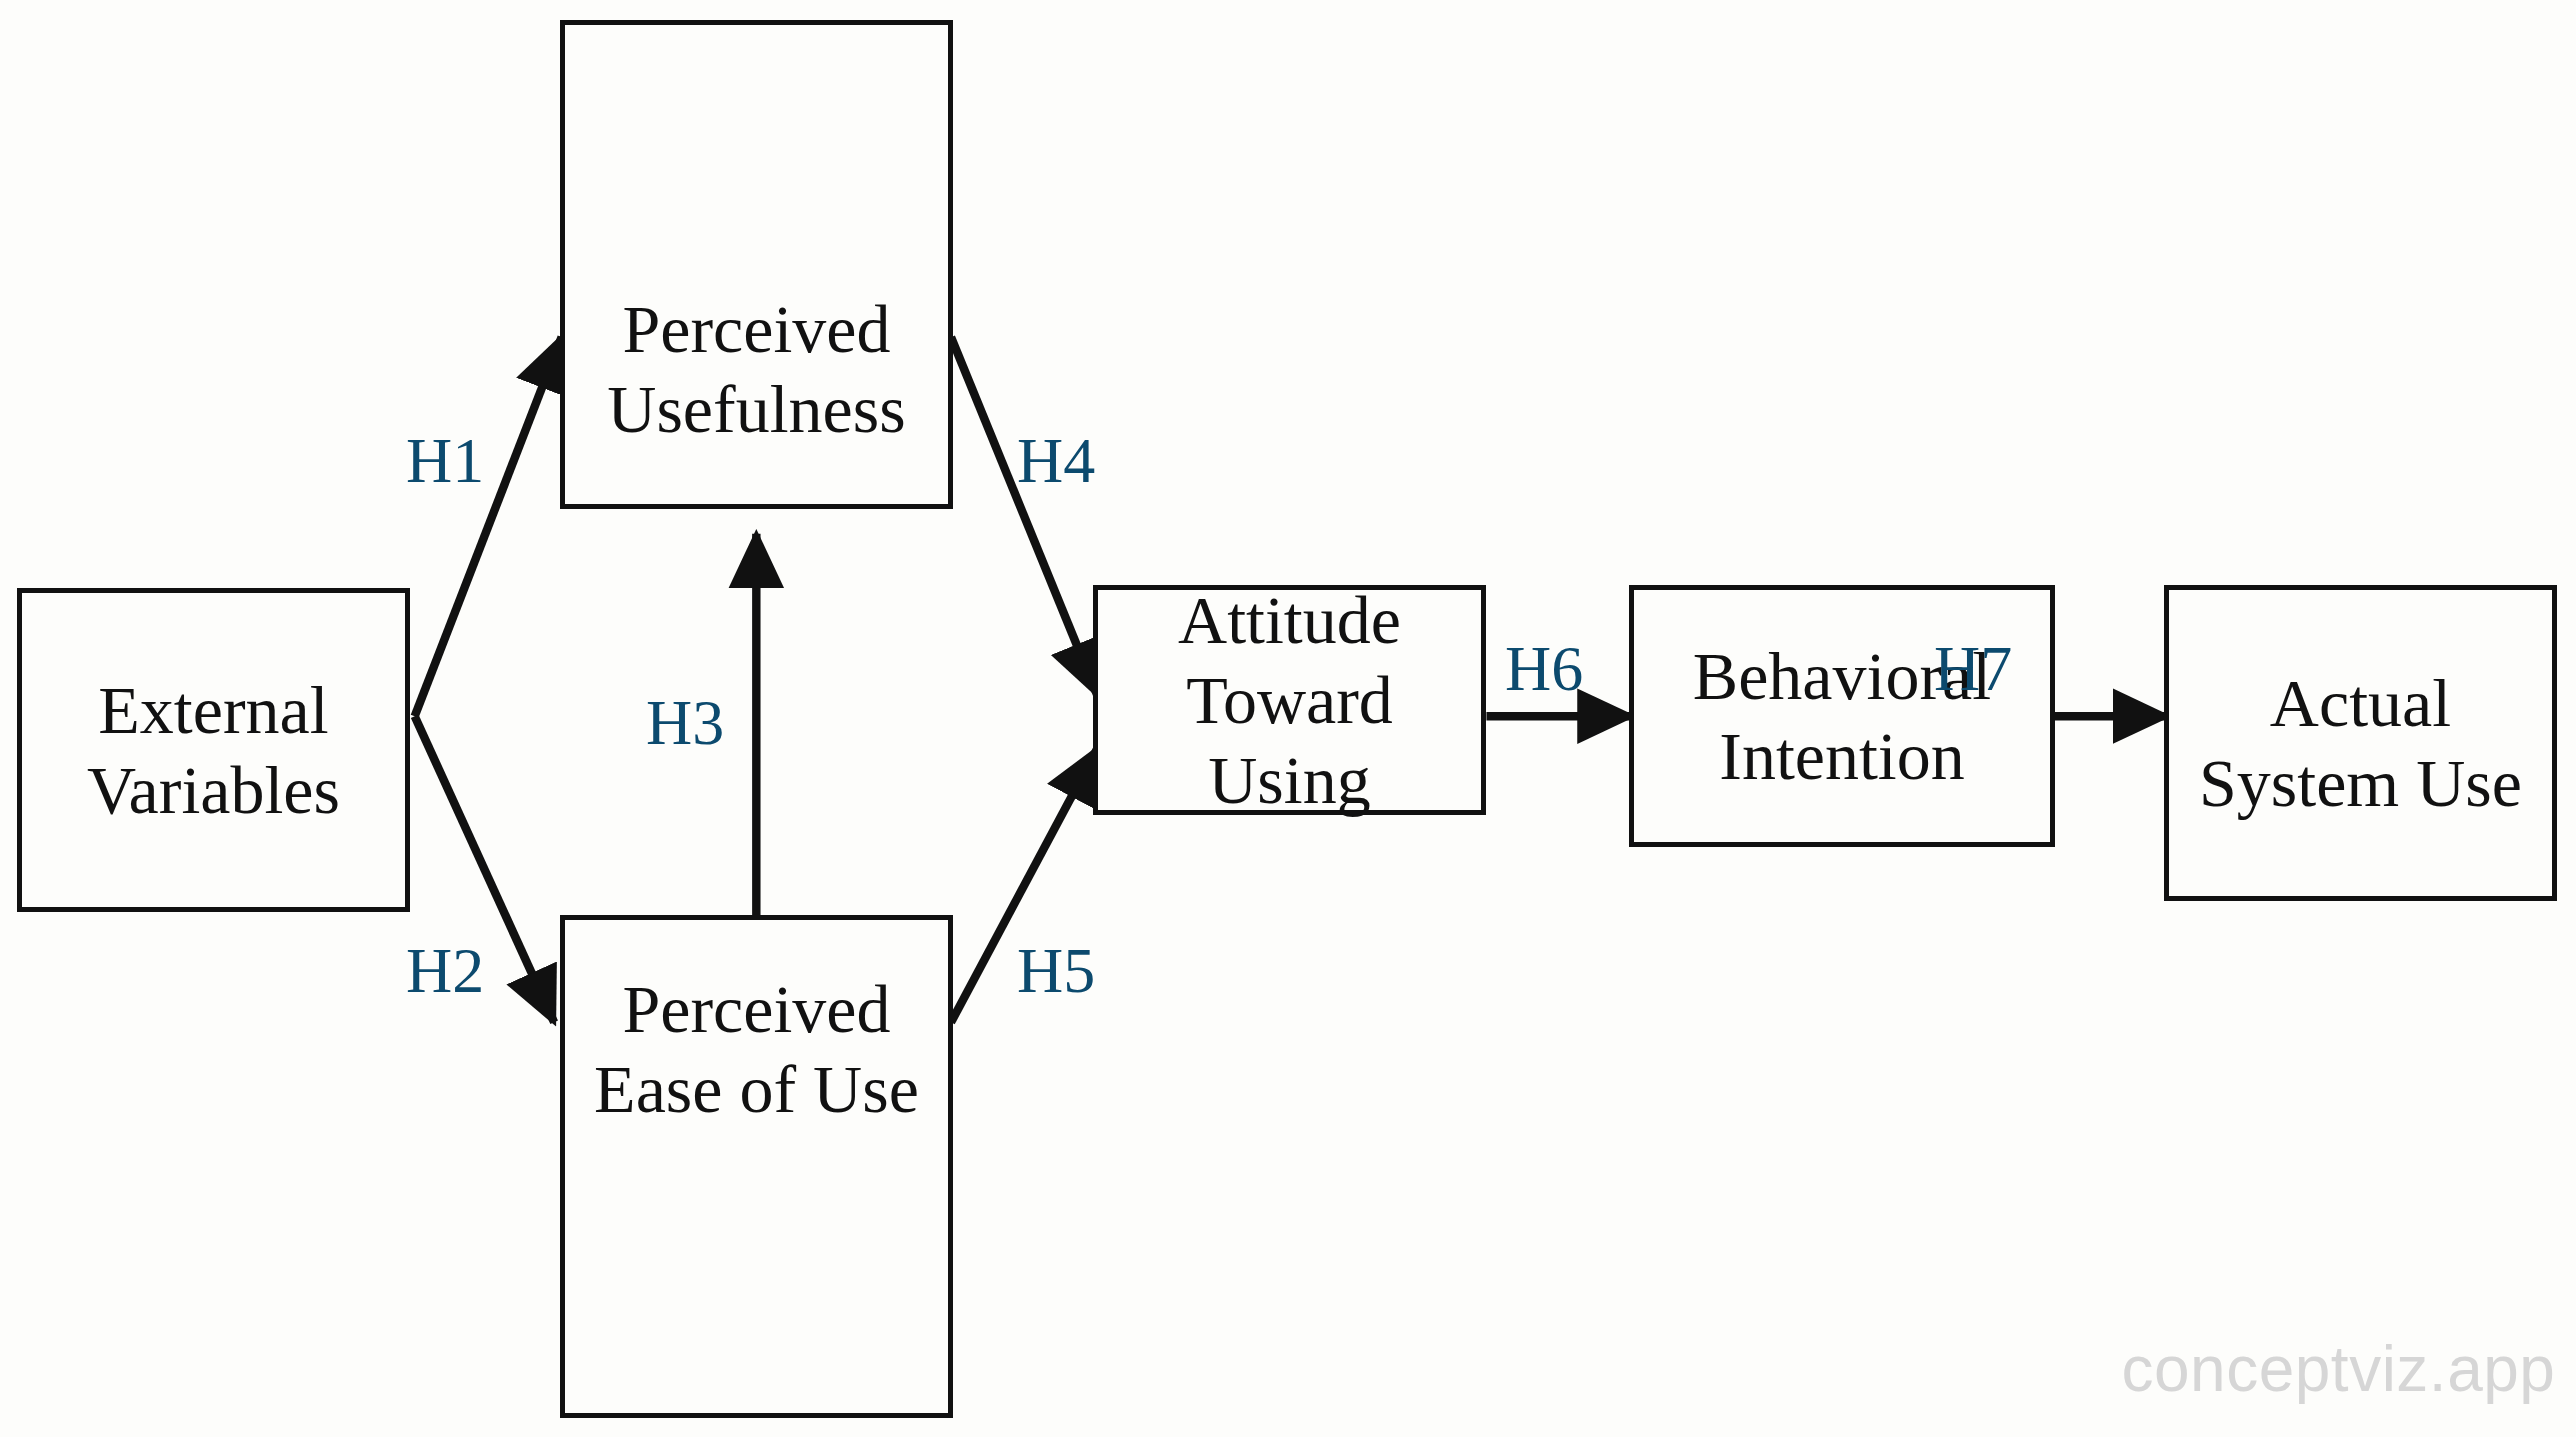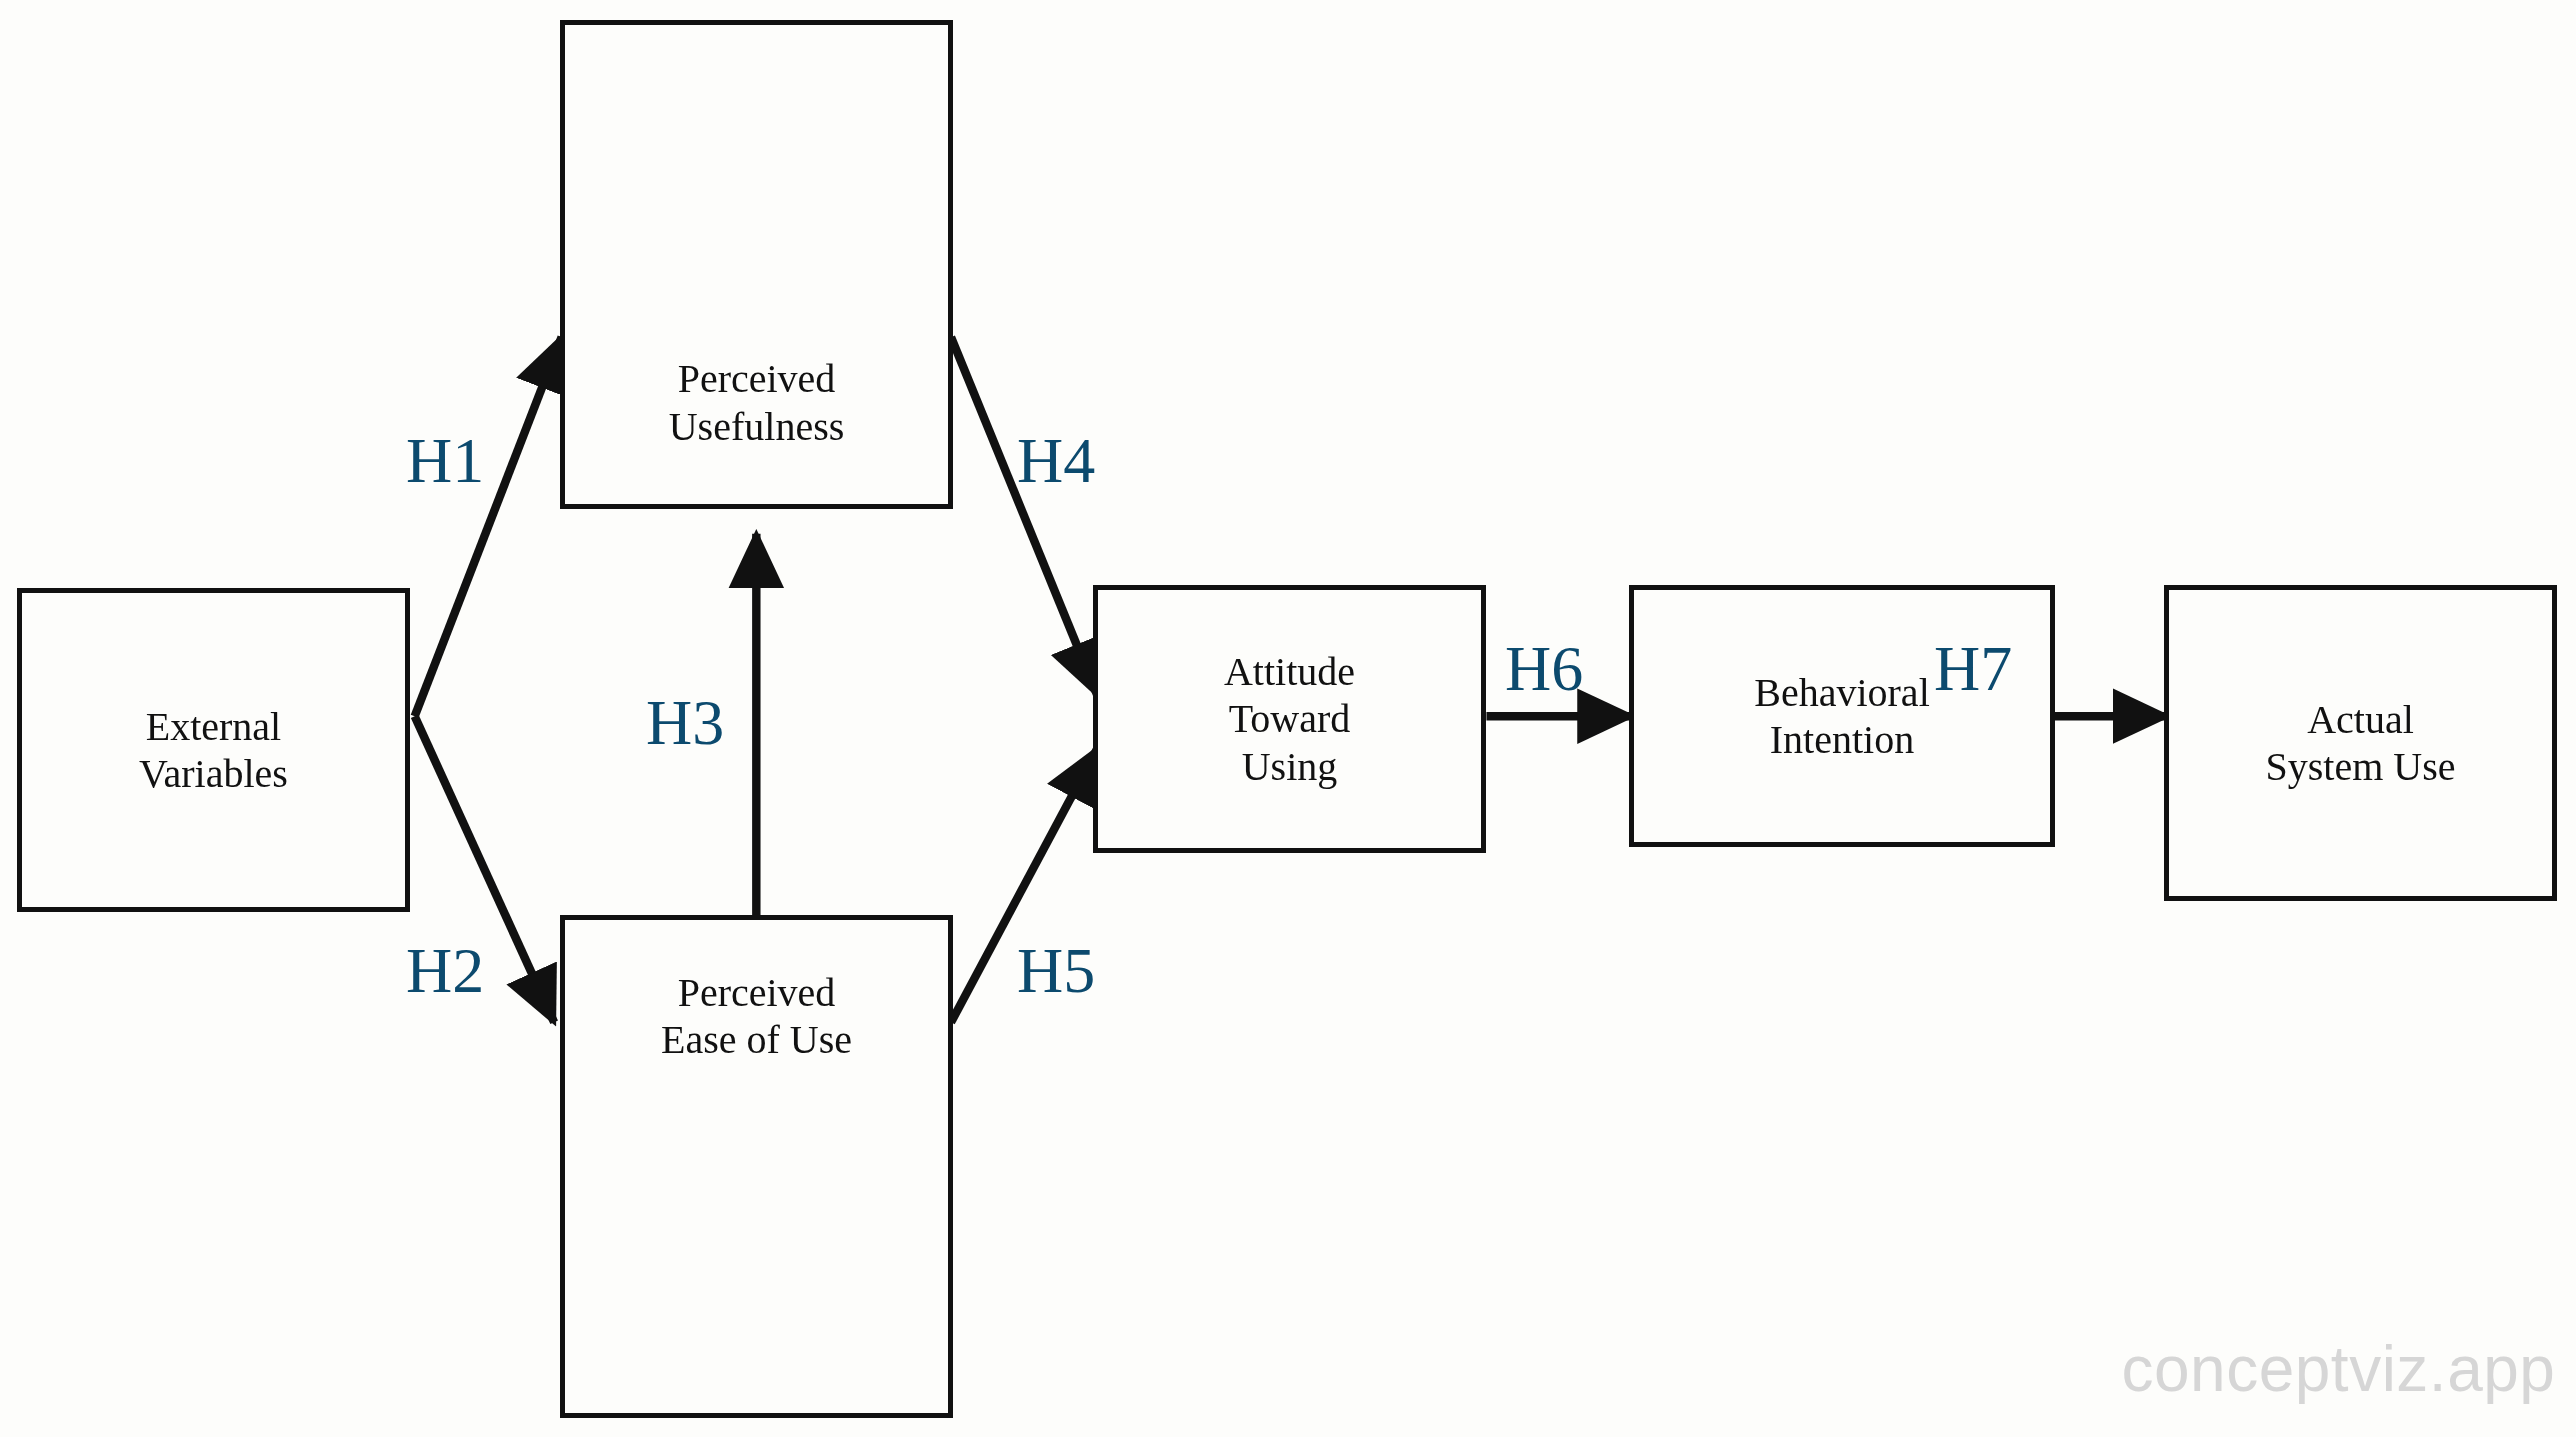--- a/index.html
+++ b/index.html
@@ -16,21 +16,21 @@
     font-family: "Liberation Serif", "DejaVu Serif", serif;
   }
   .node {
     position: absolute;
     box-sizing: border-box;
     border: 5.6px solid #111111;
     background: #fdfdfb;
     display: flex;
     justify-content: center;
     color: #111111;
-    font-size: 40px;
+    font-size: 68px;
     line-height: 1.18;
     text-align: center;
     white-space: pre-line;
     z-index: 3;
   }
   .node-center { align-items: center; }
   .node-top    { align-items: flex-start; }
   .node-bottom { align-items: flex-end; }
   .node .inner { padding: 0 13px; }
   .node-top .inner    { padding-top: 49px; }
@@ -99,21 +99,21 @@
   <div class="node node-bottom" style="left:560px; top:19.7px; width:393px; height:489px;">
     <span class="inner">Perceived
 Usefulness</span>
   </div>
 
   <div class="node node-top" style="left:560px; top:915px; width:393px; height:503px;">
     <span class="inner">Perceived
 Ease of Use</span>
   </div>
 
-  <div class="node node-center" style="left:1093px; top:585px; width:393px; height:268px;">
+  <div class="node node-center" style="left:1093px; top:585px; width:393px; height:230px;">
     <span class="inner">Attitude
 Toward
 Using</span>
   </div>
 
   <div class="node node-center" style="left:1629px; top:585px; width:426px; height:262px;">
     <span class="inner">Behavioral
 Intention</span>
   </div>
 

